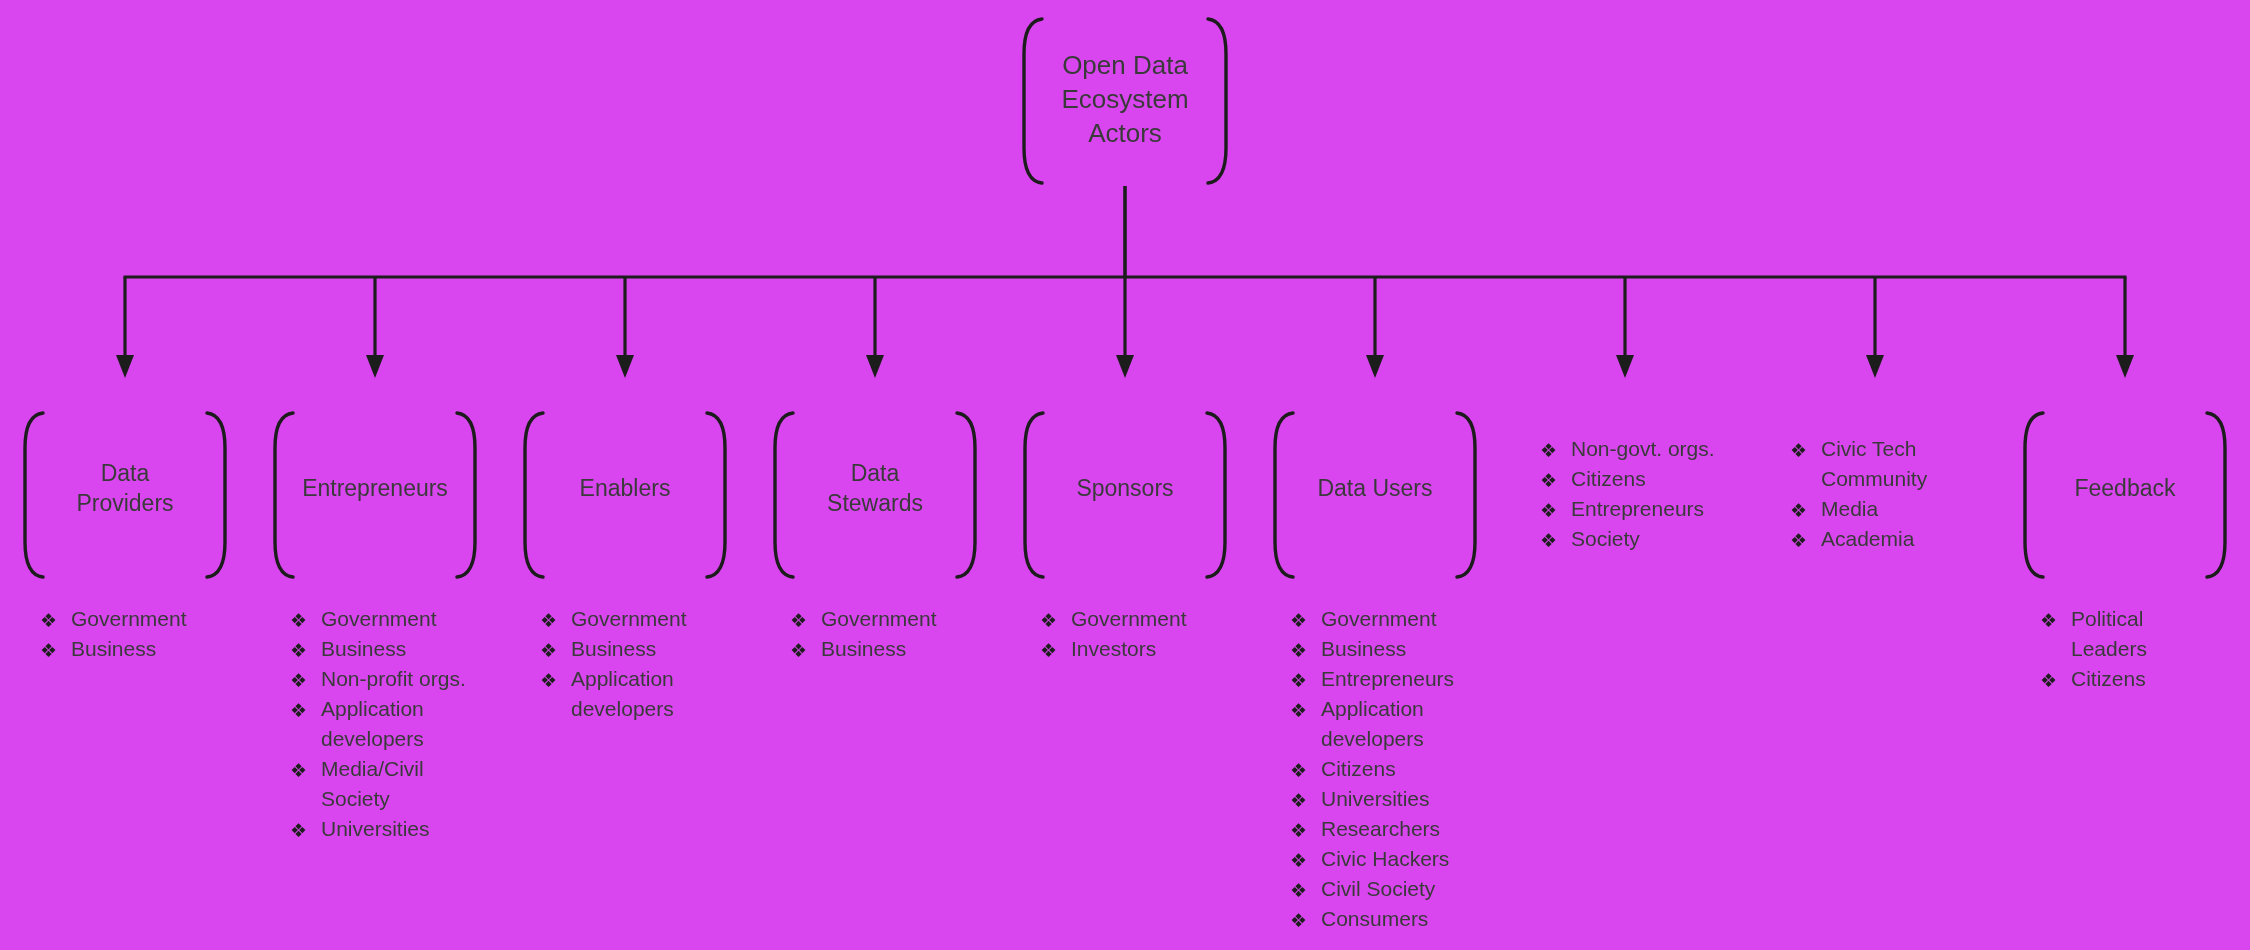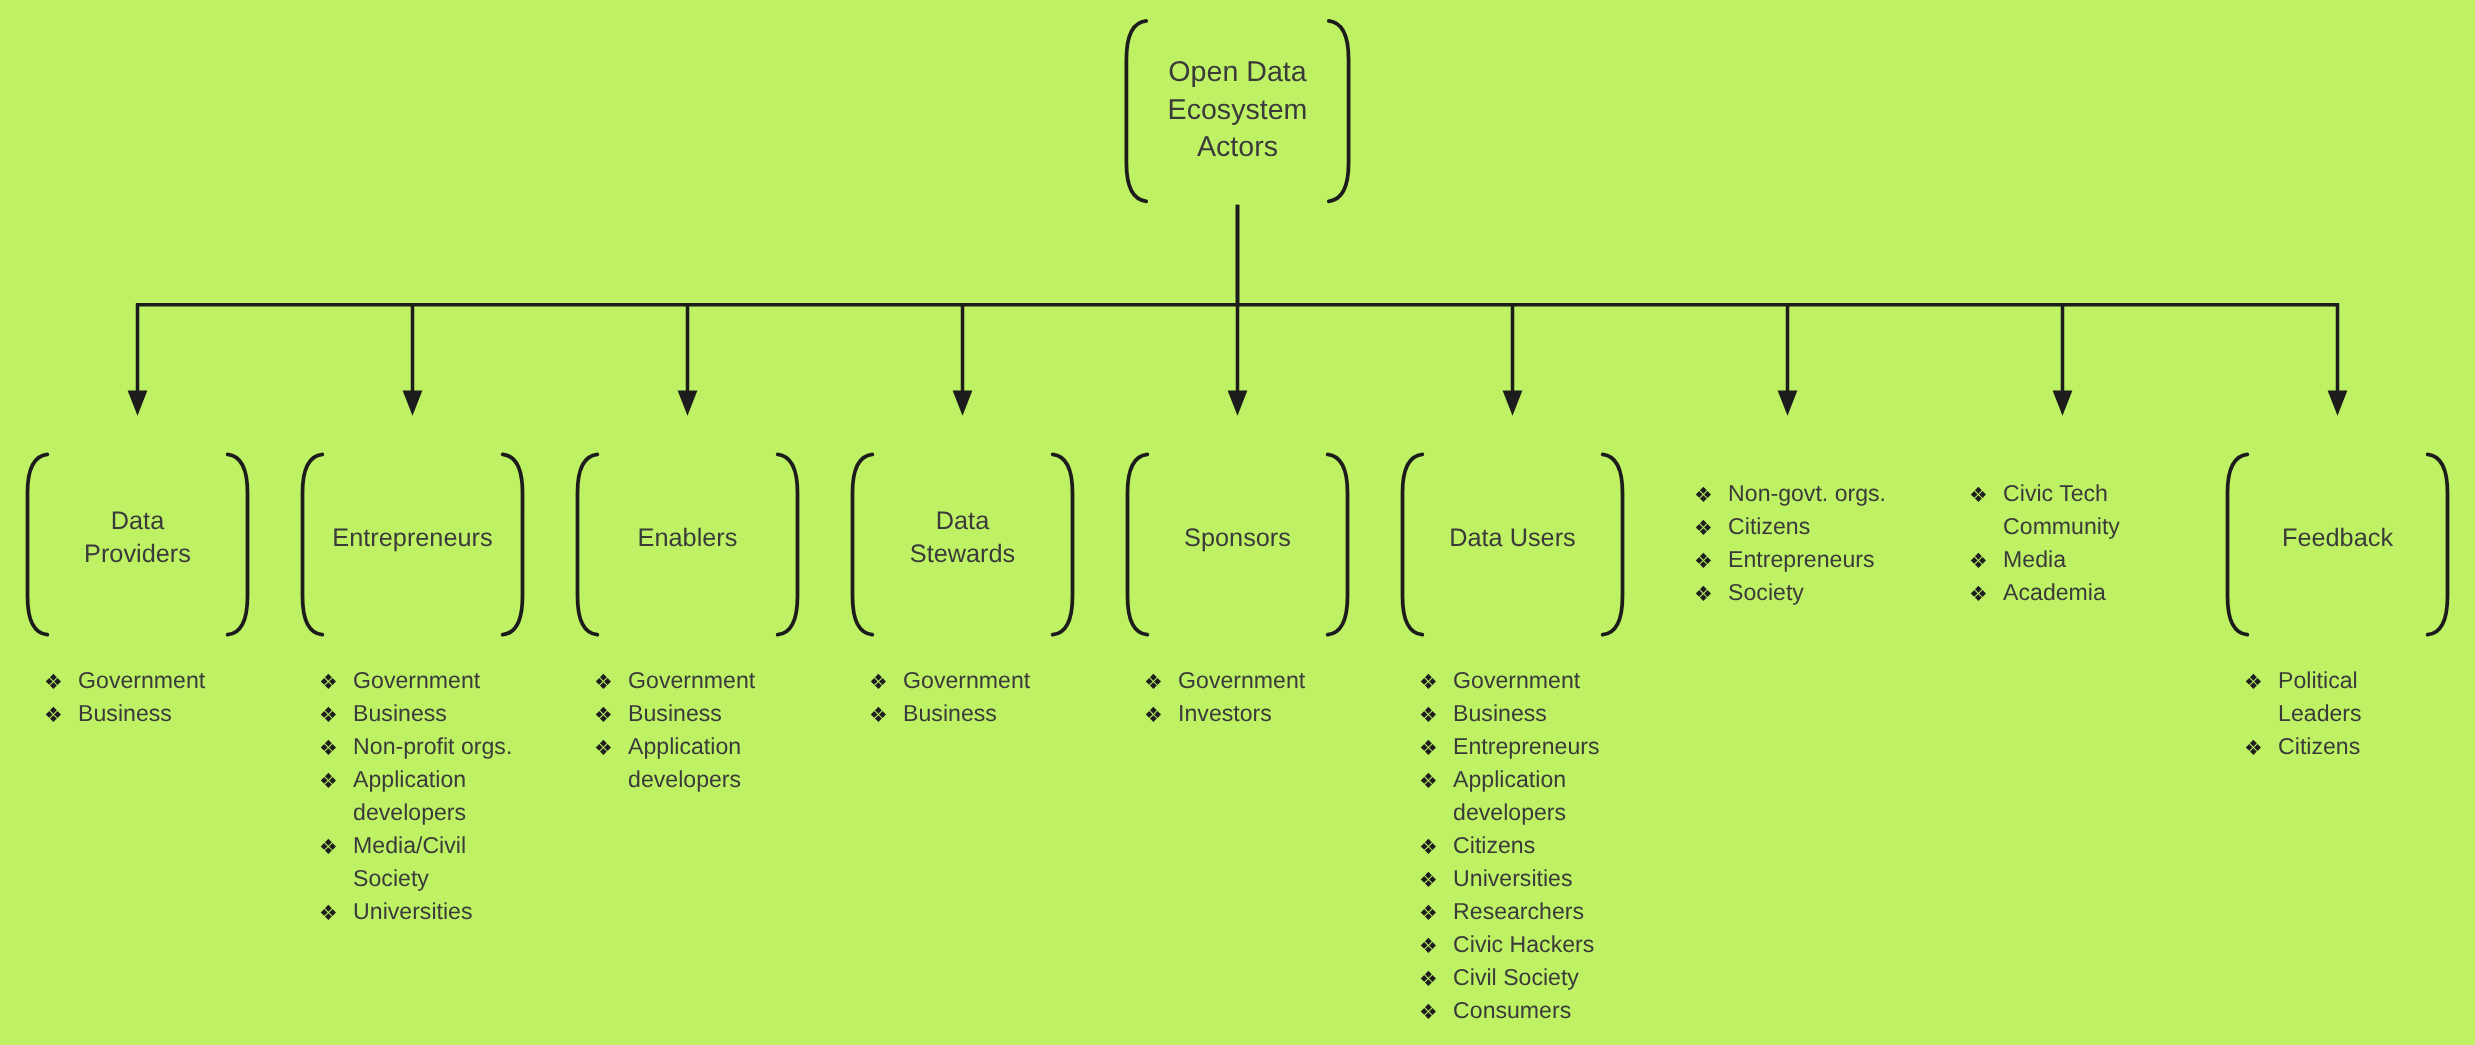--- a/index.html
+++ b/index.html
@@ -3,21 +3,21 @@
 <meta charset="utf-8">
 <style>
   :root{
     --line:#1c1c1c;
     --text:#3a3a3a;
   }
   html,body{margin:0;padding:0;background:#ffffff;}
   .canvas{
     position:relative;
     width:2250px;height:950px;
-    background:#bef264;
+    background:#d946ef;
     font-family:"Liberation Sans","DejaVu Sans",sans-serif;
     color:var(--text);
     overflow:hidden;
   }
   .connector-layer{
     position:absolute;left:0;top:0;width:2250px;height:950px;
     pointer-events:none;
   }
   
   .node{

